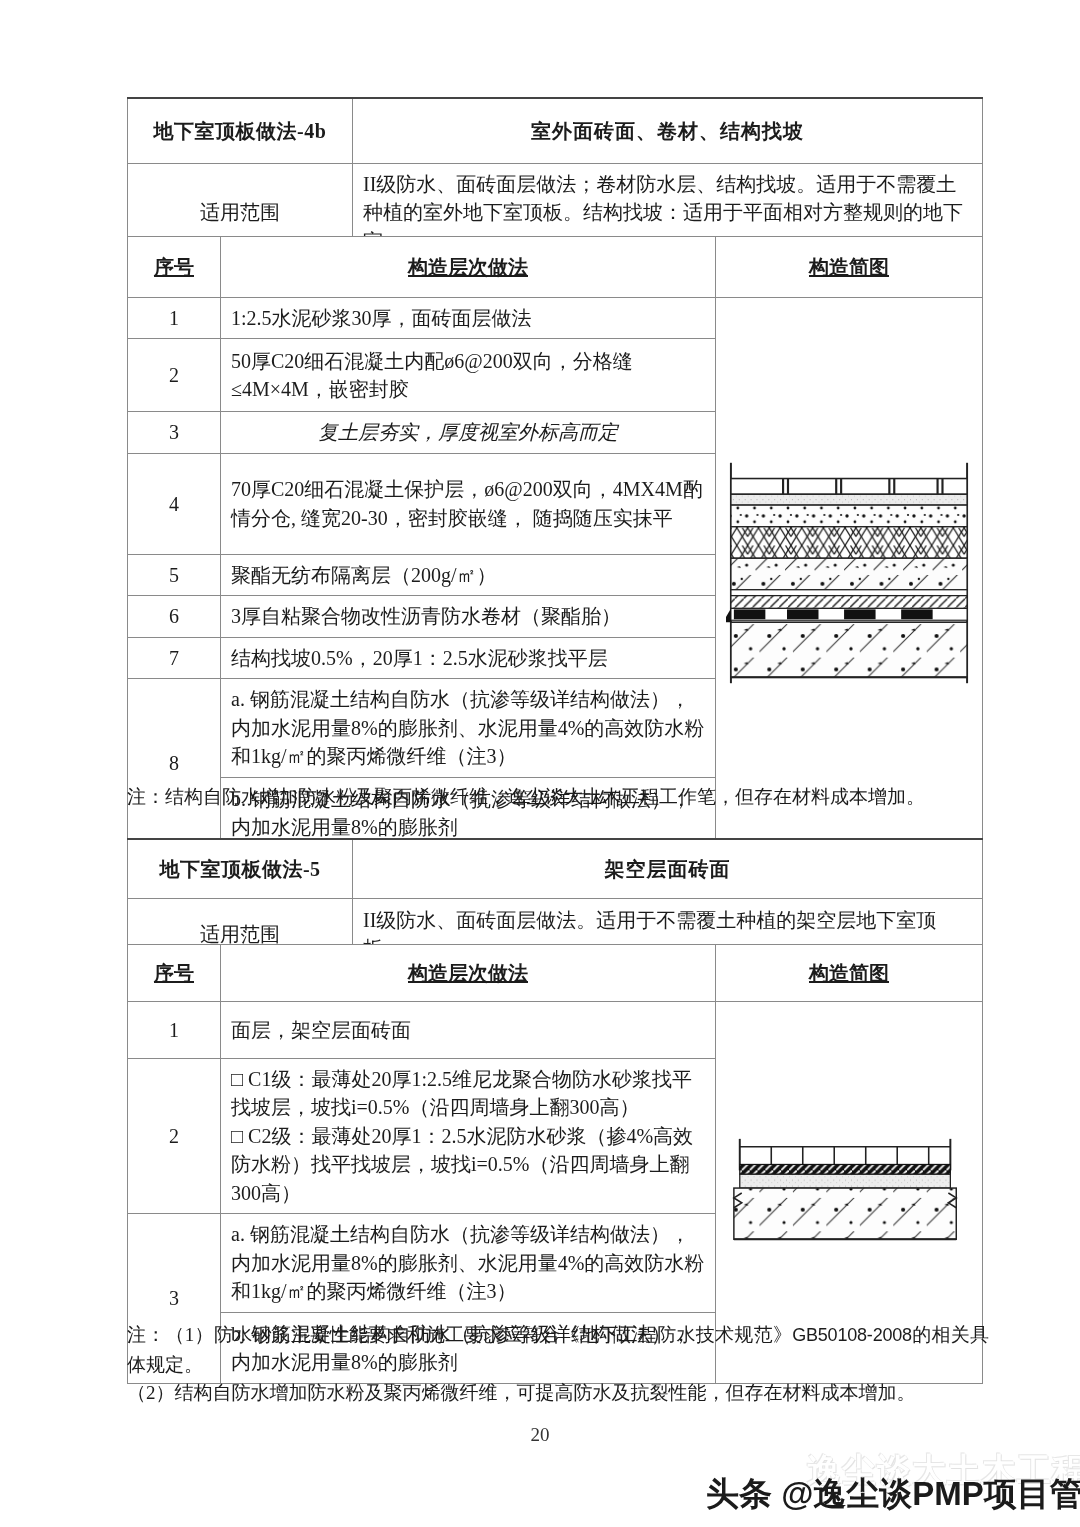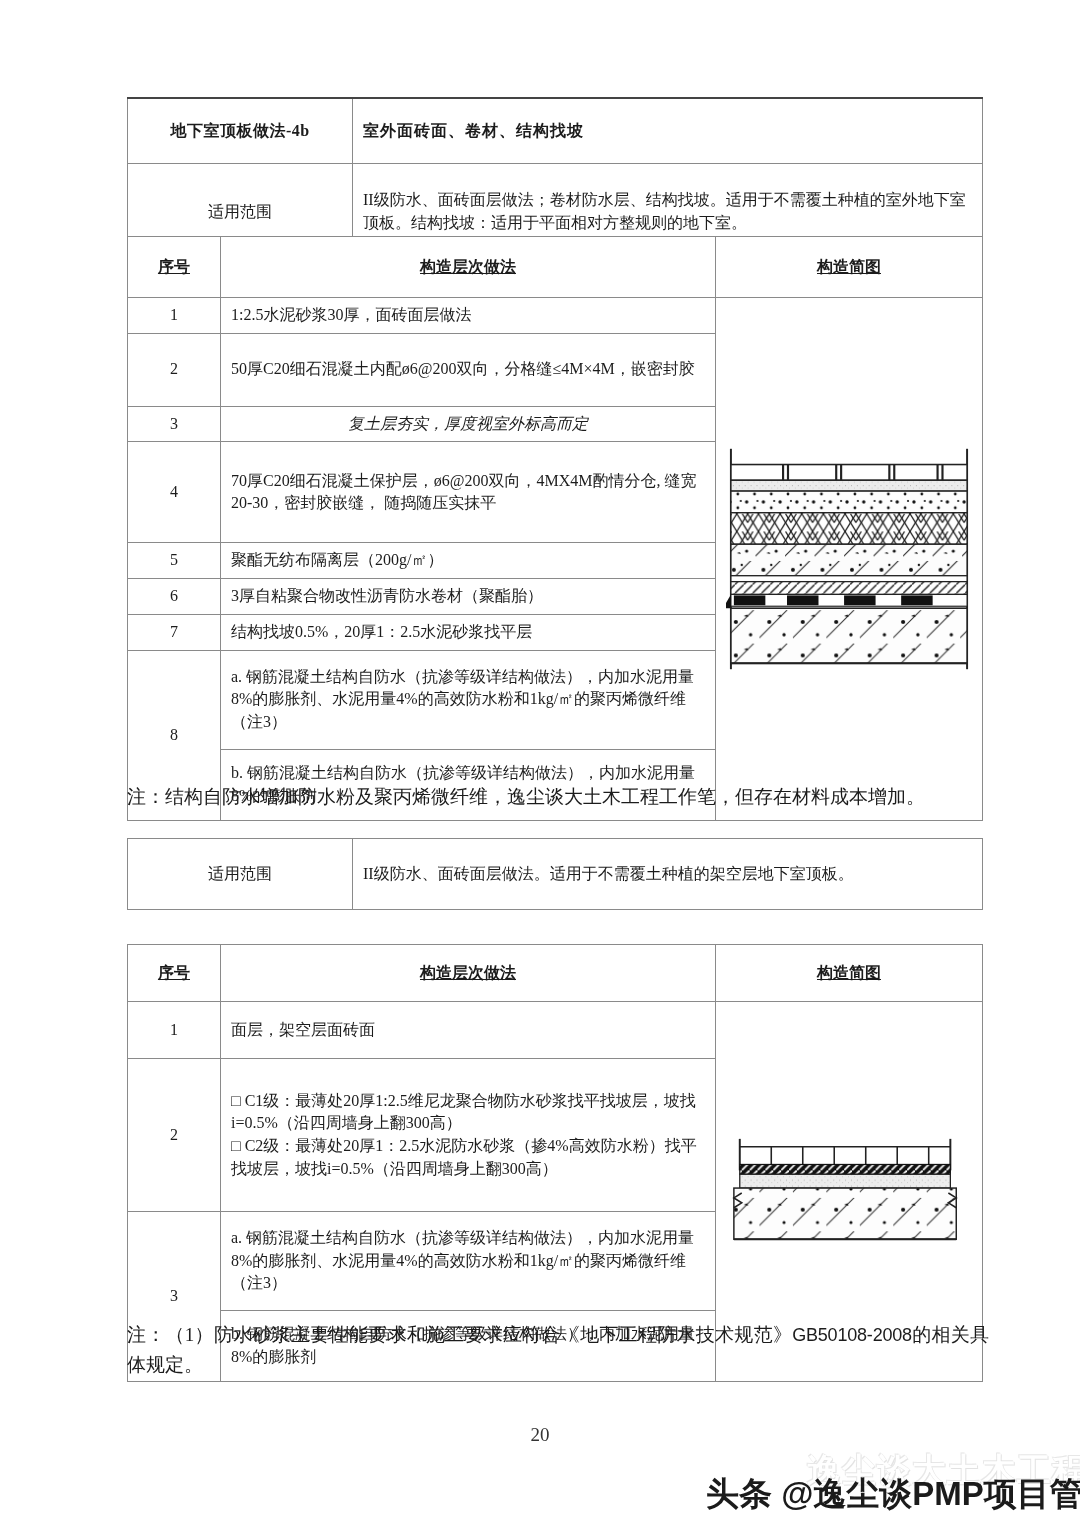--- a/index.html
+++ b/index.html
@@ -27,39 +27,39 @@
   .doc-table {
     position: absolute;
     border-collapse: collapse;
     table-layout: fixed;
     background: #fff;
   }
   .doc-table td {
     border: 1px solid #8a8a8a;
     padding: 6px 10px;
     vertical-align: middle;
-    font-size: 16px;
+    font-size: 20px;
     line-height: 1.42;
     color: #1c1c1c;
   }
   .doc-table td.thick-top { border-top: 2px solid #444; }
 
   .c-idx   { width: 93px;  text-align: center; }
   .c-body  { width: 495px; text-align: left; margin-top: 32px; }
   .c-diag  { width: 267px; text-align: center; vertical-align: middle; padding: 0; }
 
   .title-name {
     width: 225px;
     text-align: center;
     font-weight: bold;
     font-size: 22px;
     letter-spacing: .5px;
   }
   .title-desc {
-    text-align: left;
+    text-align: center;
     font-weight: bold;
     font-size: 23px;
     letter-spacing: 1px;
   }
   .scope-label {
     text-align: center;
     font-size: 21px;
   }
   .scope-text {
     text-align: left;
@@ -293,20 +293,24 @@
 
   <div class="note" style="left:127px; top:782px;">注：结构自防水增加防水粉及聚丙烯微纤维，逸尘谈大土木工程工作笔，但存在材料成本增加。</div>
 
   <table class="doc-table" style="left:127px; top:838px; width:855px;">
     <colgroup>
       <col style="width:225px">
       <col style="width:630px">
     </colgroup>
     <tbody>
       <tr>
+        <td class="title-name thick-top" style="height:46px;">地下室顶板做法-5</td>
+        <td class="title-desc thick-top">架空层面砖面</td>
+      </tr>
+      <tr>
         <td class="scope-label">适用范围</td>
         <td class="scope-text" style="height:58px;">II级防水、面砖面层做法。适用于不需覆土种植的架空层地下室顶板。</td>
       </tr>
     </tbody>
   </table>
 
   <table class="doc-table" style="left:127px; top:944px; width:855px;">
     <colgroup>
       <col style="width:93px">
       <col style="width:495px">
@@ -385,20 +389,21 @@
       <tr>
         <td class="c-body sub-cell" style="height:58px;">b. 钢筋混凝土结构自防水（抗渗等级详结构做法），内加水泥用量8%的膨胀剂</td>
       </tr>
     </tbody>
   </table>
 
   <div class="note" style="left:127px; top:1320px;">
     <span>注：（1）防水砂浆主要性能要求和施工要求应符合《地下工程防水技术规范》</span><span class="gb-code">GB50108-2008</span><span>的相关具体规定。</span>
   </div>
 
+  <div class="note" style="left:127px; top:1378px;">（2）结构自防水增加防水粉及聚丙烯微纤维，可提高防水及抗裂性能，但存在材料成本增加。</div>
 
   <div class="page-number" style="top:1424px;">20</div>
 
   <div class="wm-faint" style="left:807px; top:1448px;">逸尘谈大土木工程工作笔</div>
 
   <div class="wm-main" style="left:706px; top:1472px;">头条 @逸尘谈PMP项目管理</div>
 
 </div>
 
 </body></html>

